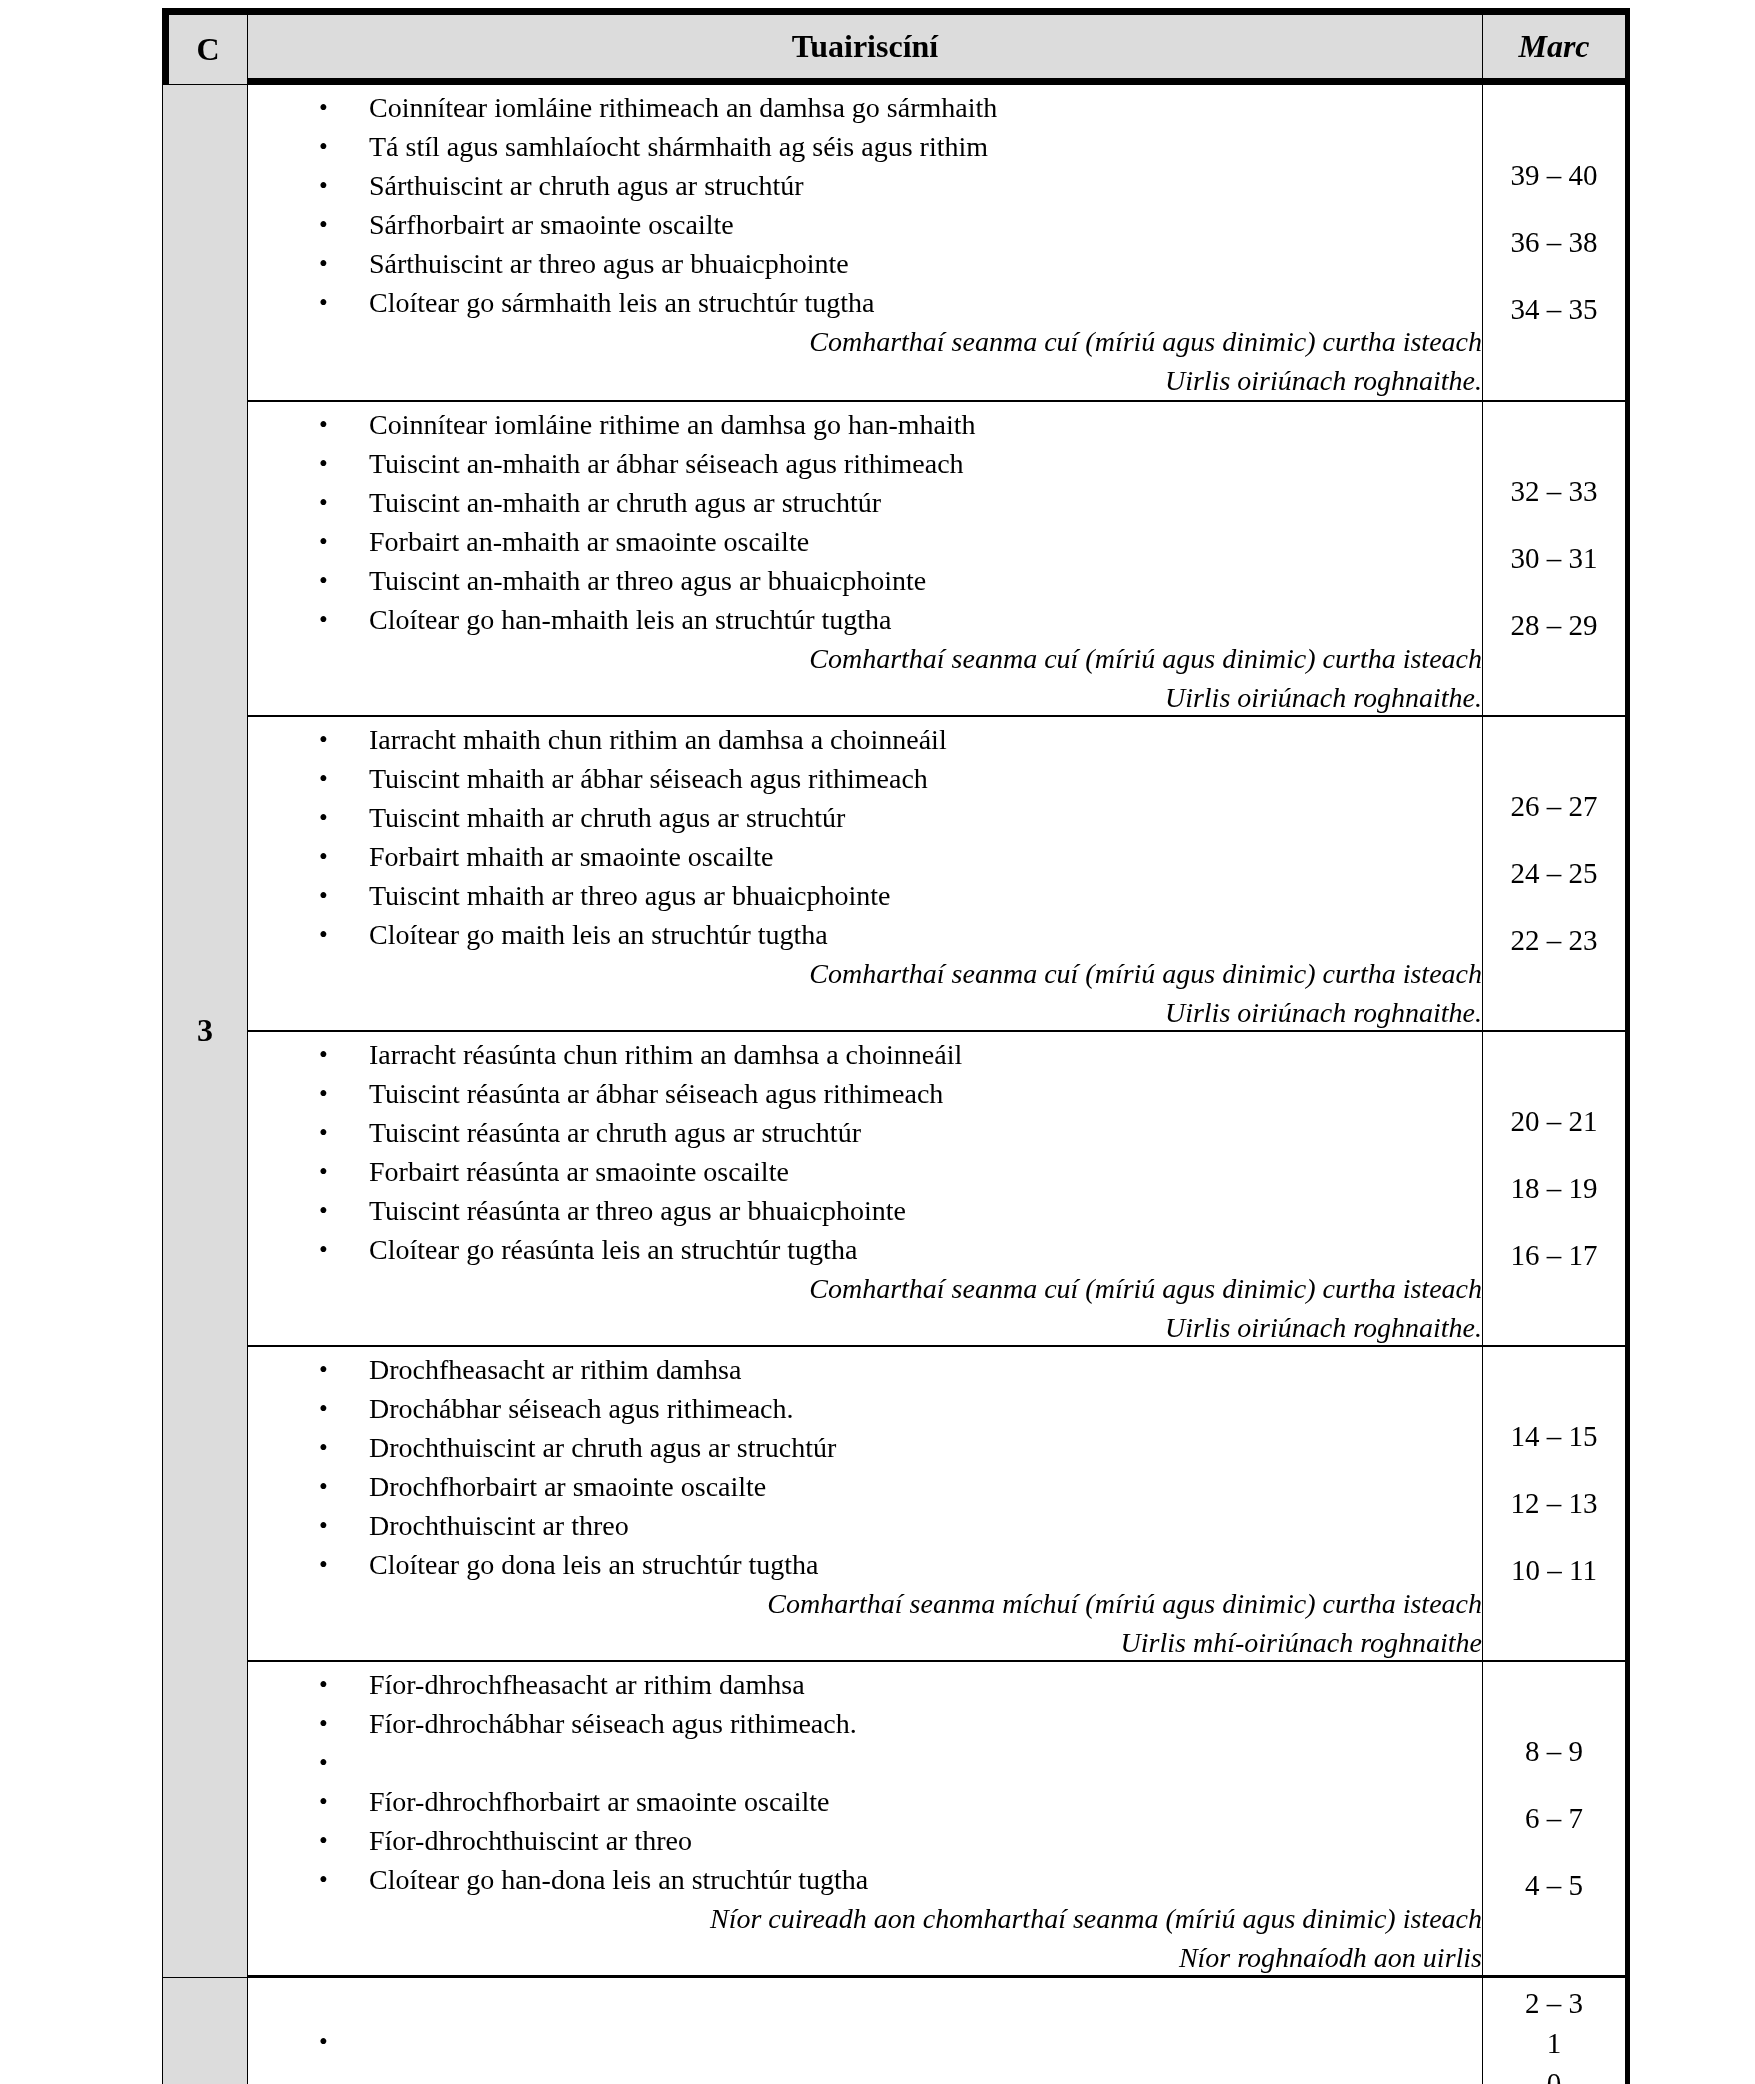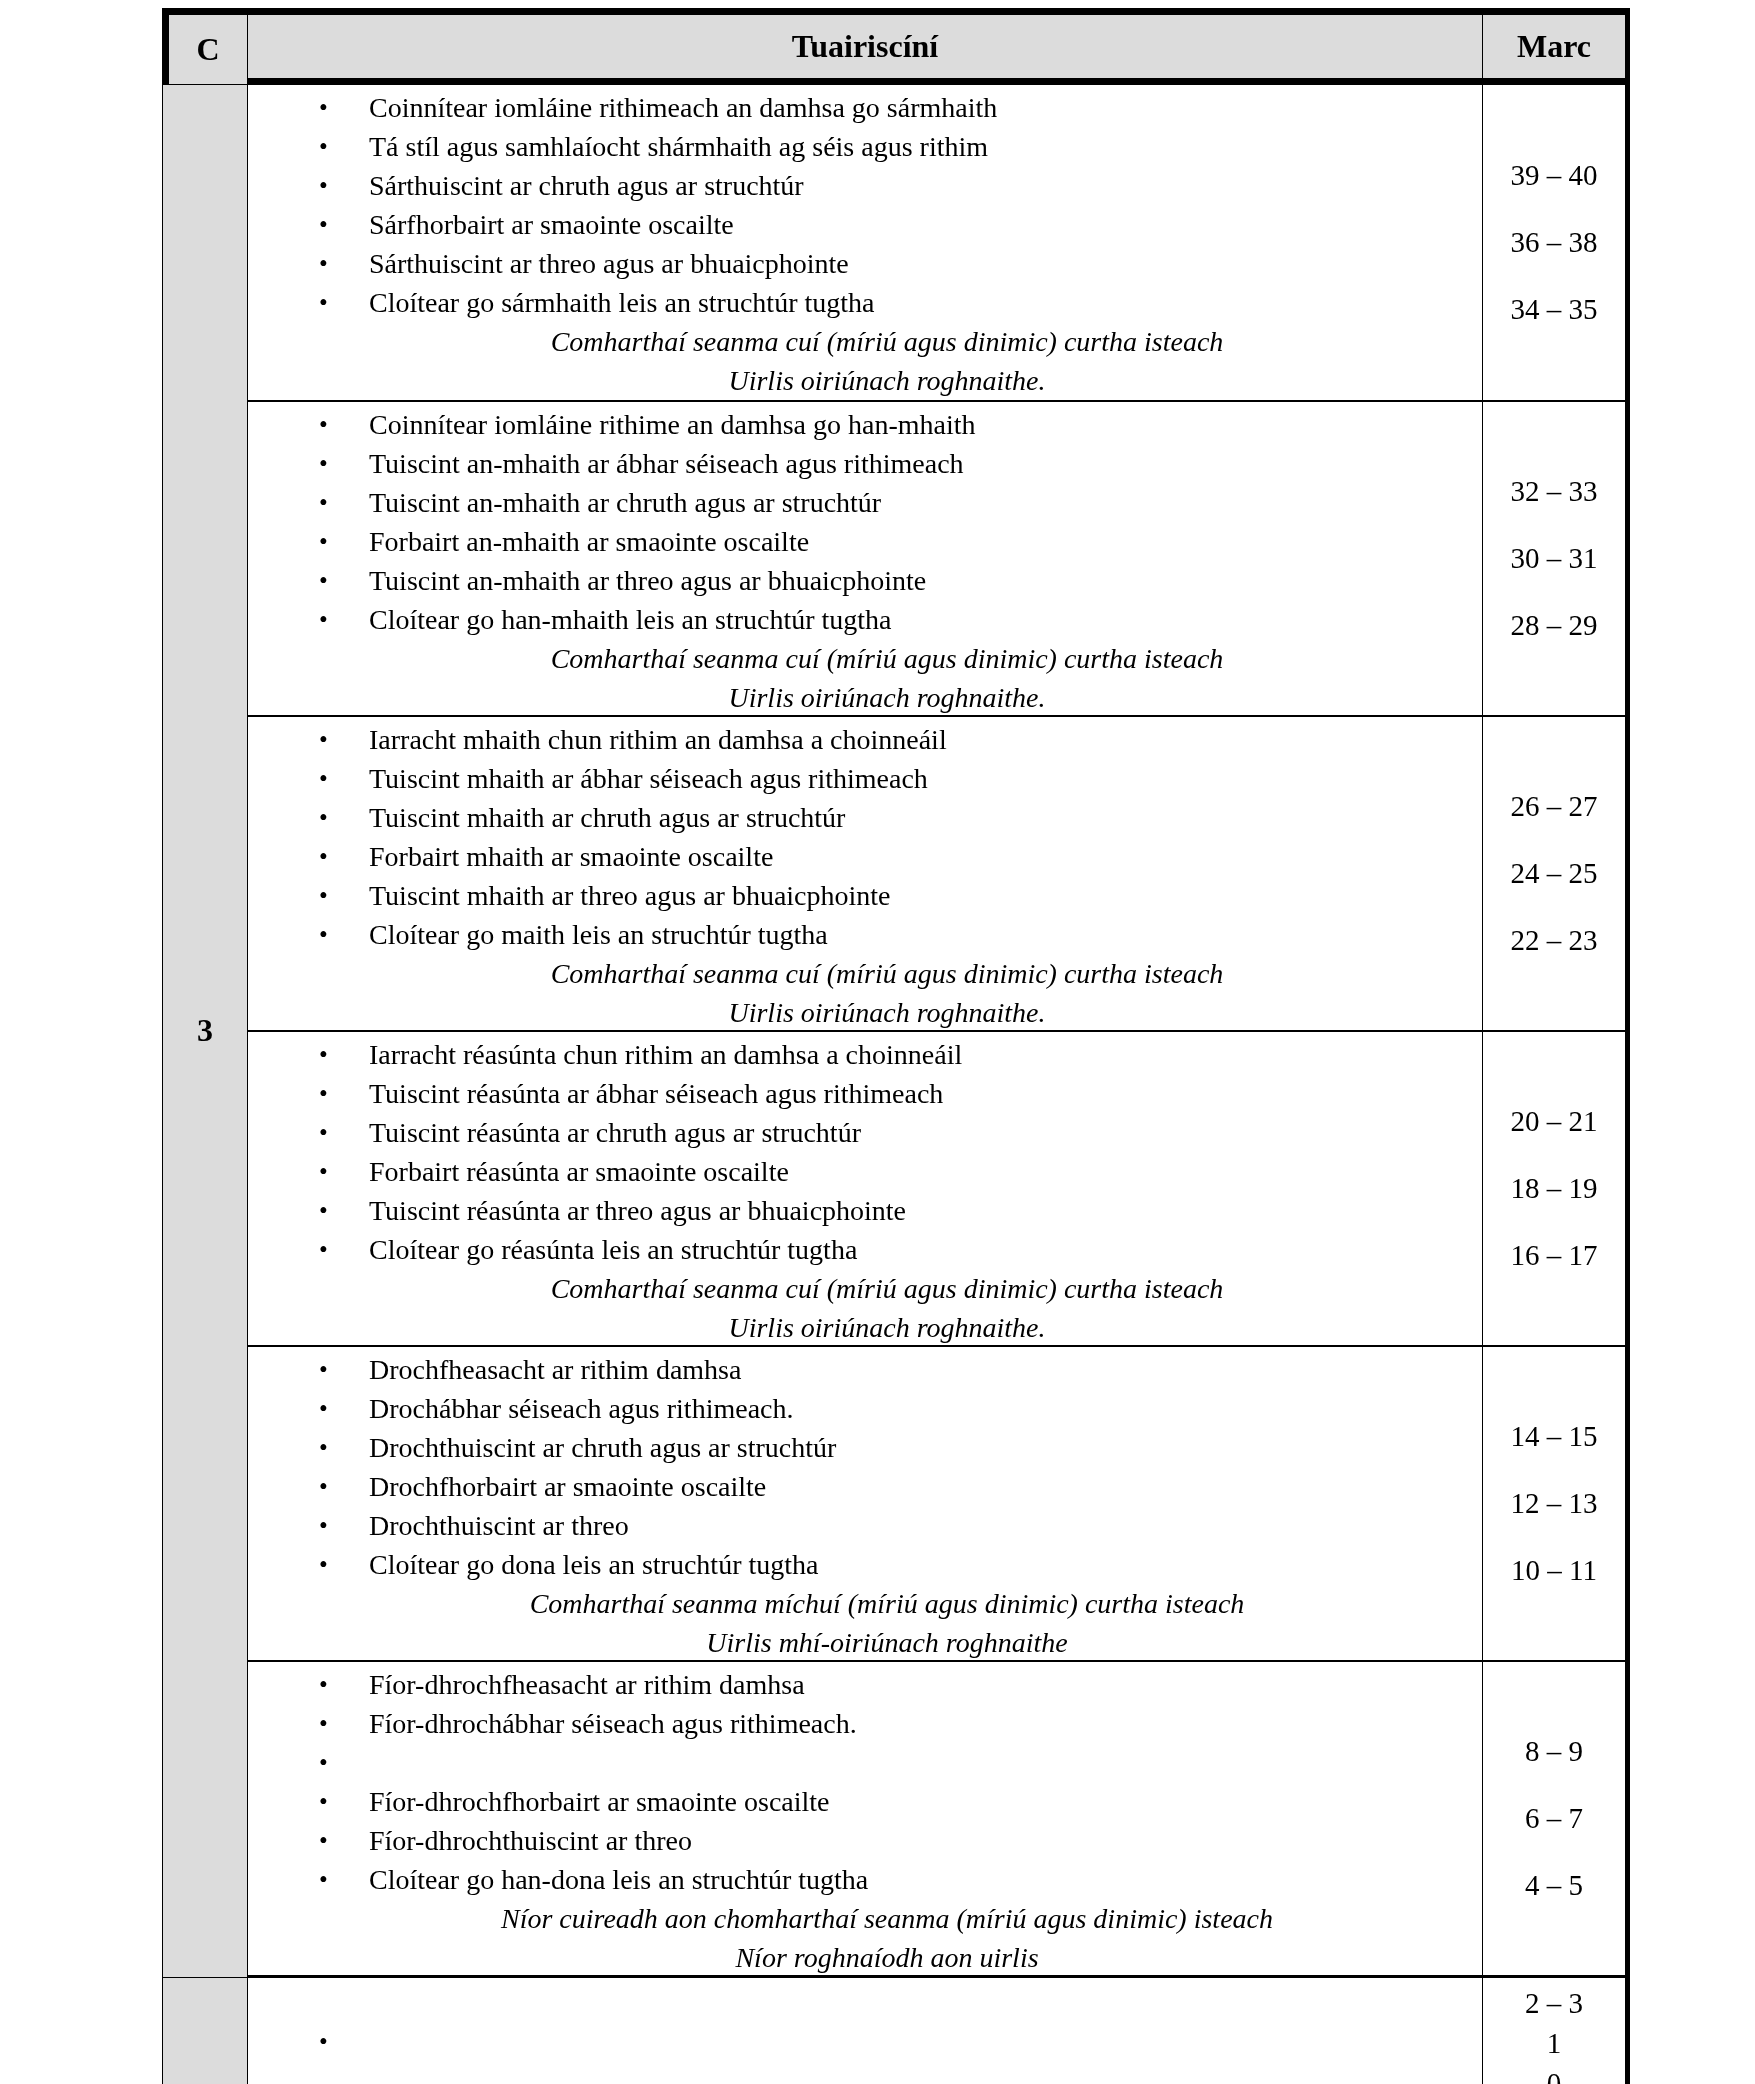--- a/index.html
+++ b/index.html
@@ -40,20 +40,21 @@
   }
   .hdesc {
     width: 1235px;
     border-right: 1.9px solid #000;
     border-bottom: 7.7px solid #000;
   }
   .hmarc {
     width: 147px;
     border-right: 5.8px solid #000;
     border-bottom: 7.7px solid #000;
+    font-style: italic;
   }
 
   
   .body-row { display: flex; }
   .c-col {
     width: 86px;
     background: var(--shade, #dcdcdc);
     border-left: 1.9px solid #000;
     border-right: 1.9px solid #000;
     display: flex;
@@ -93,21 +94,21 @@
   }
   .bullet-line .dot {
     width: 50px;
     padding-left: 71px;
     flex: 0 0 auto;
     box-sizing: content-box;
     font-size: 25px;
   }
   .italic-line {
     font-style: italic;
-    text-align: center;
+    text-align: right;
     line-height: 39px;
     font-size: 28px;
     padding-left: 44px;
   }
 
   
   .final-row {
     display: flex;
     border-top: 1.9px solid #000;
     height: 154px;

